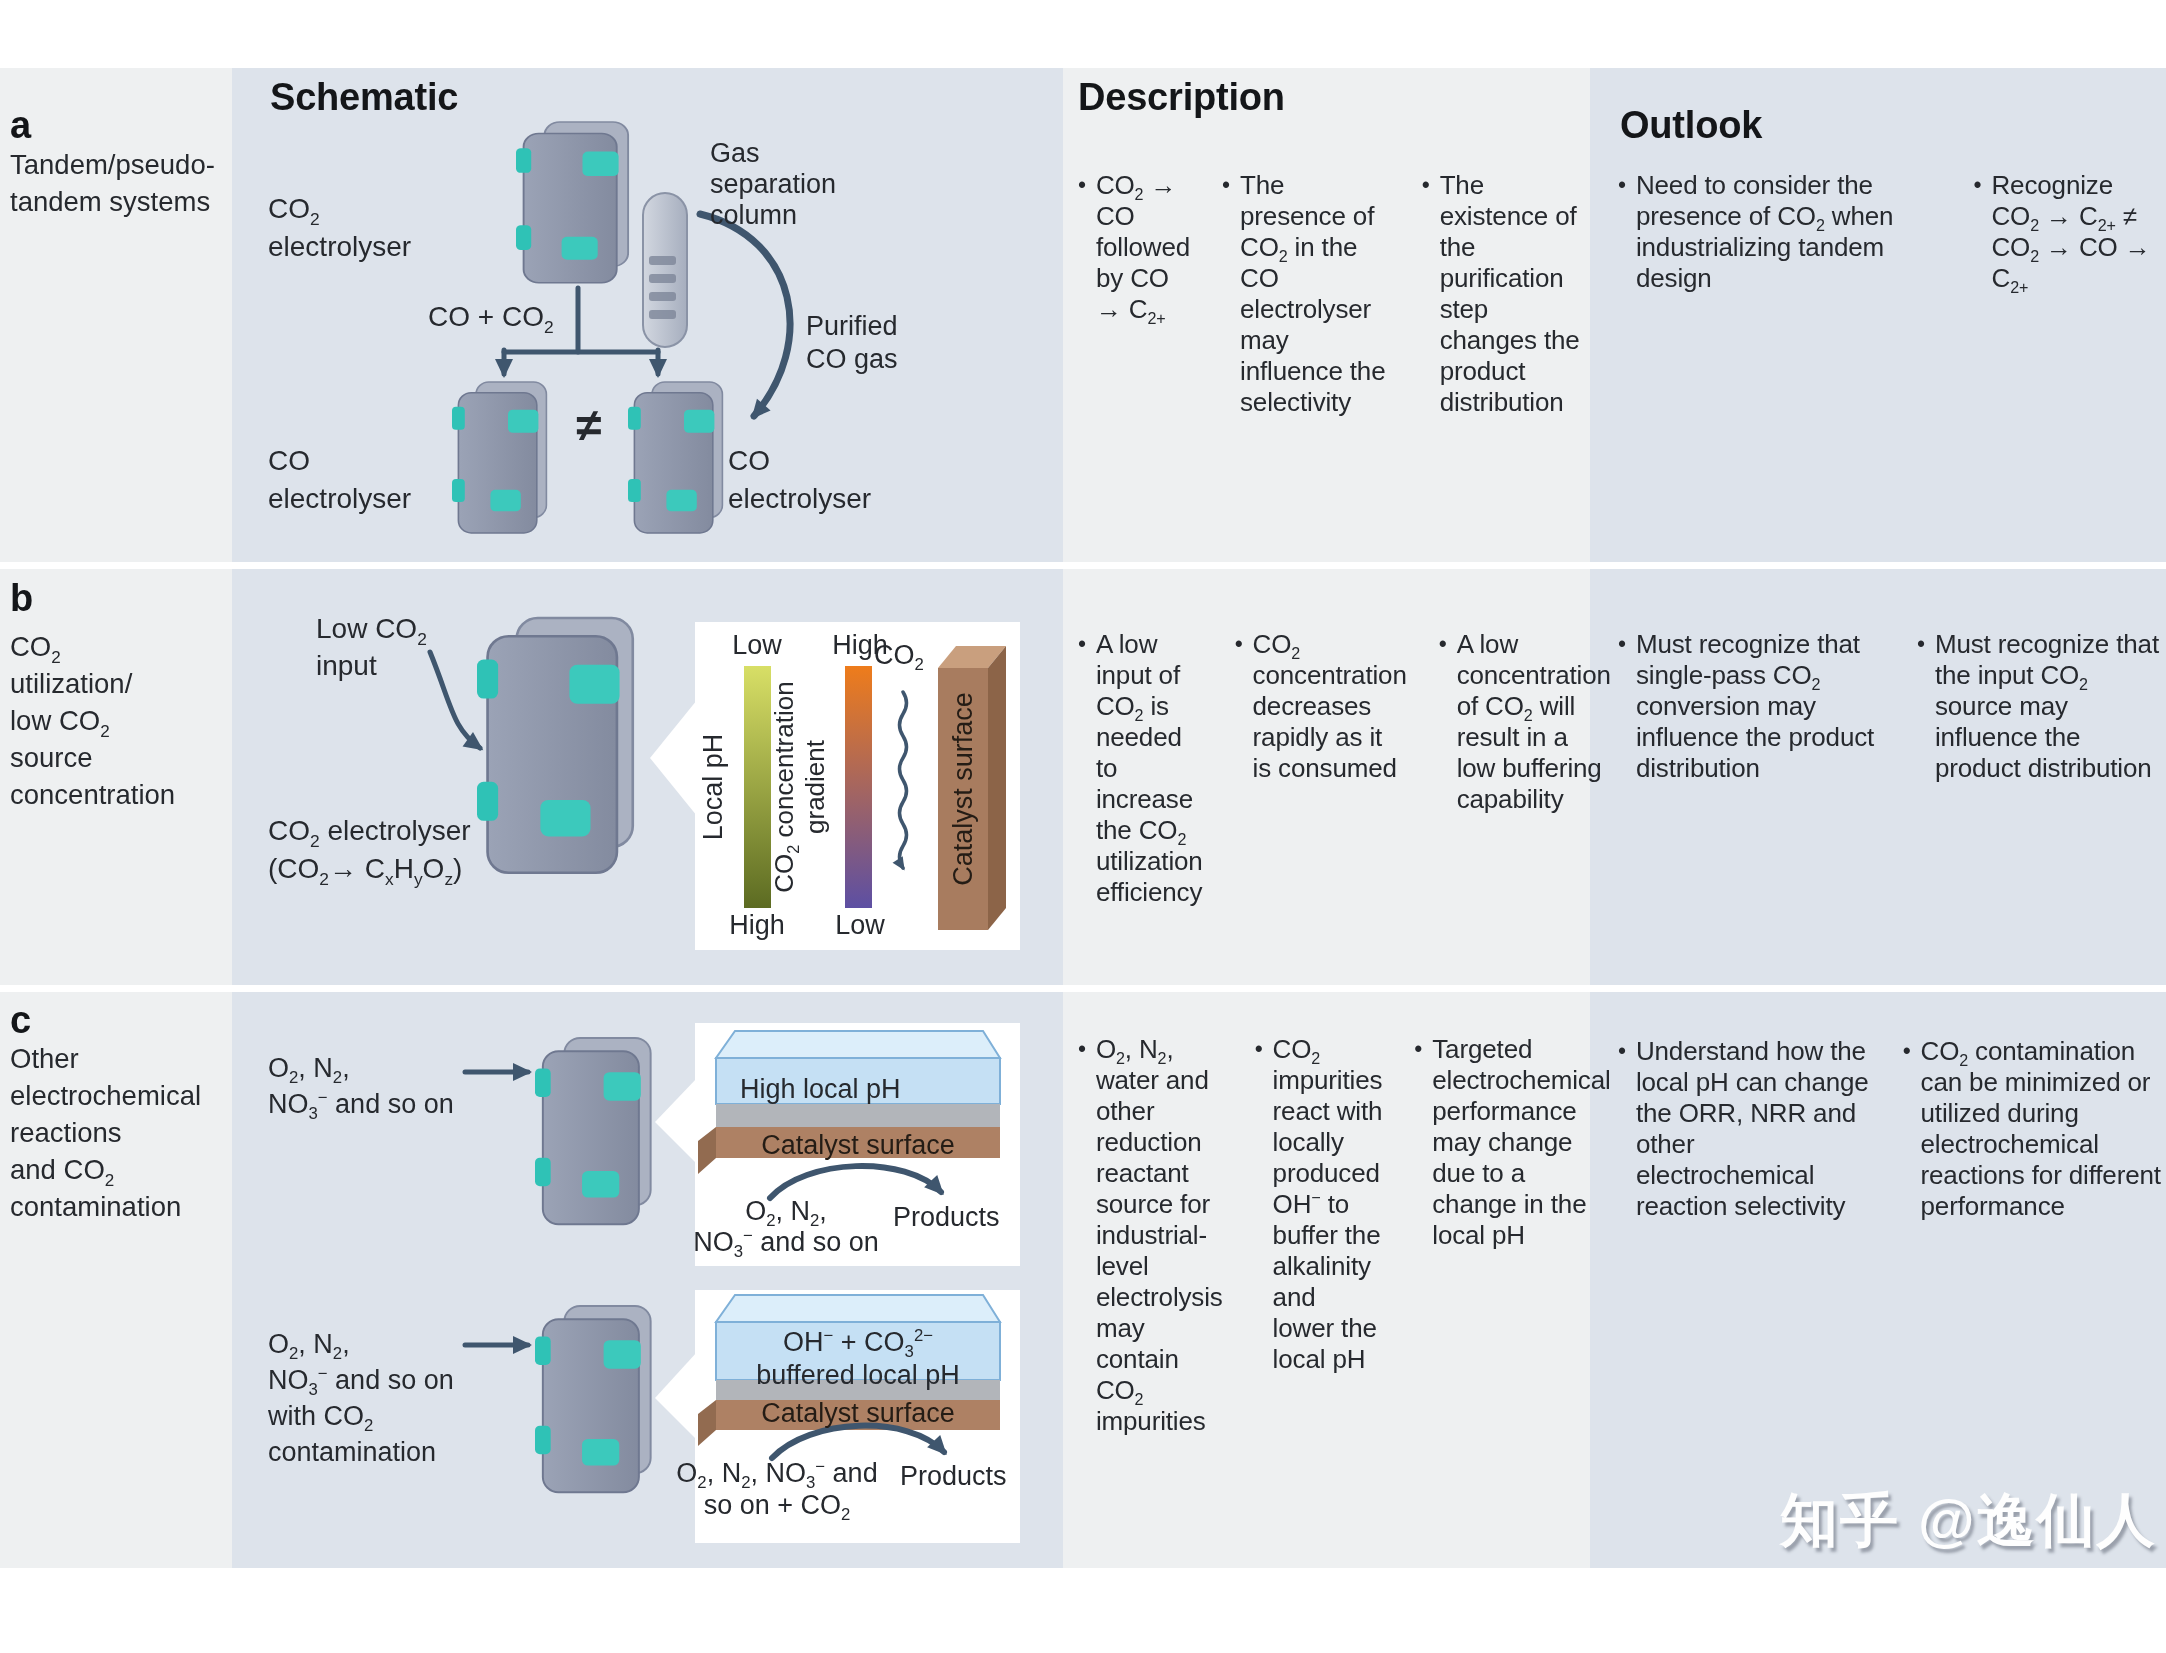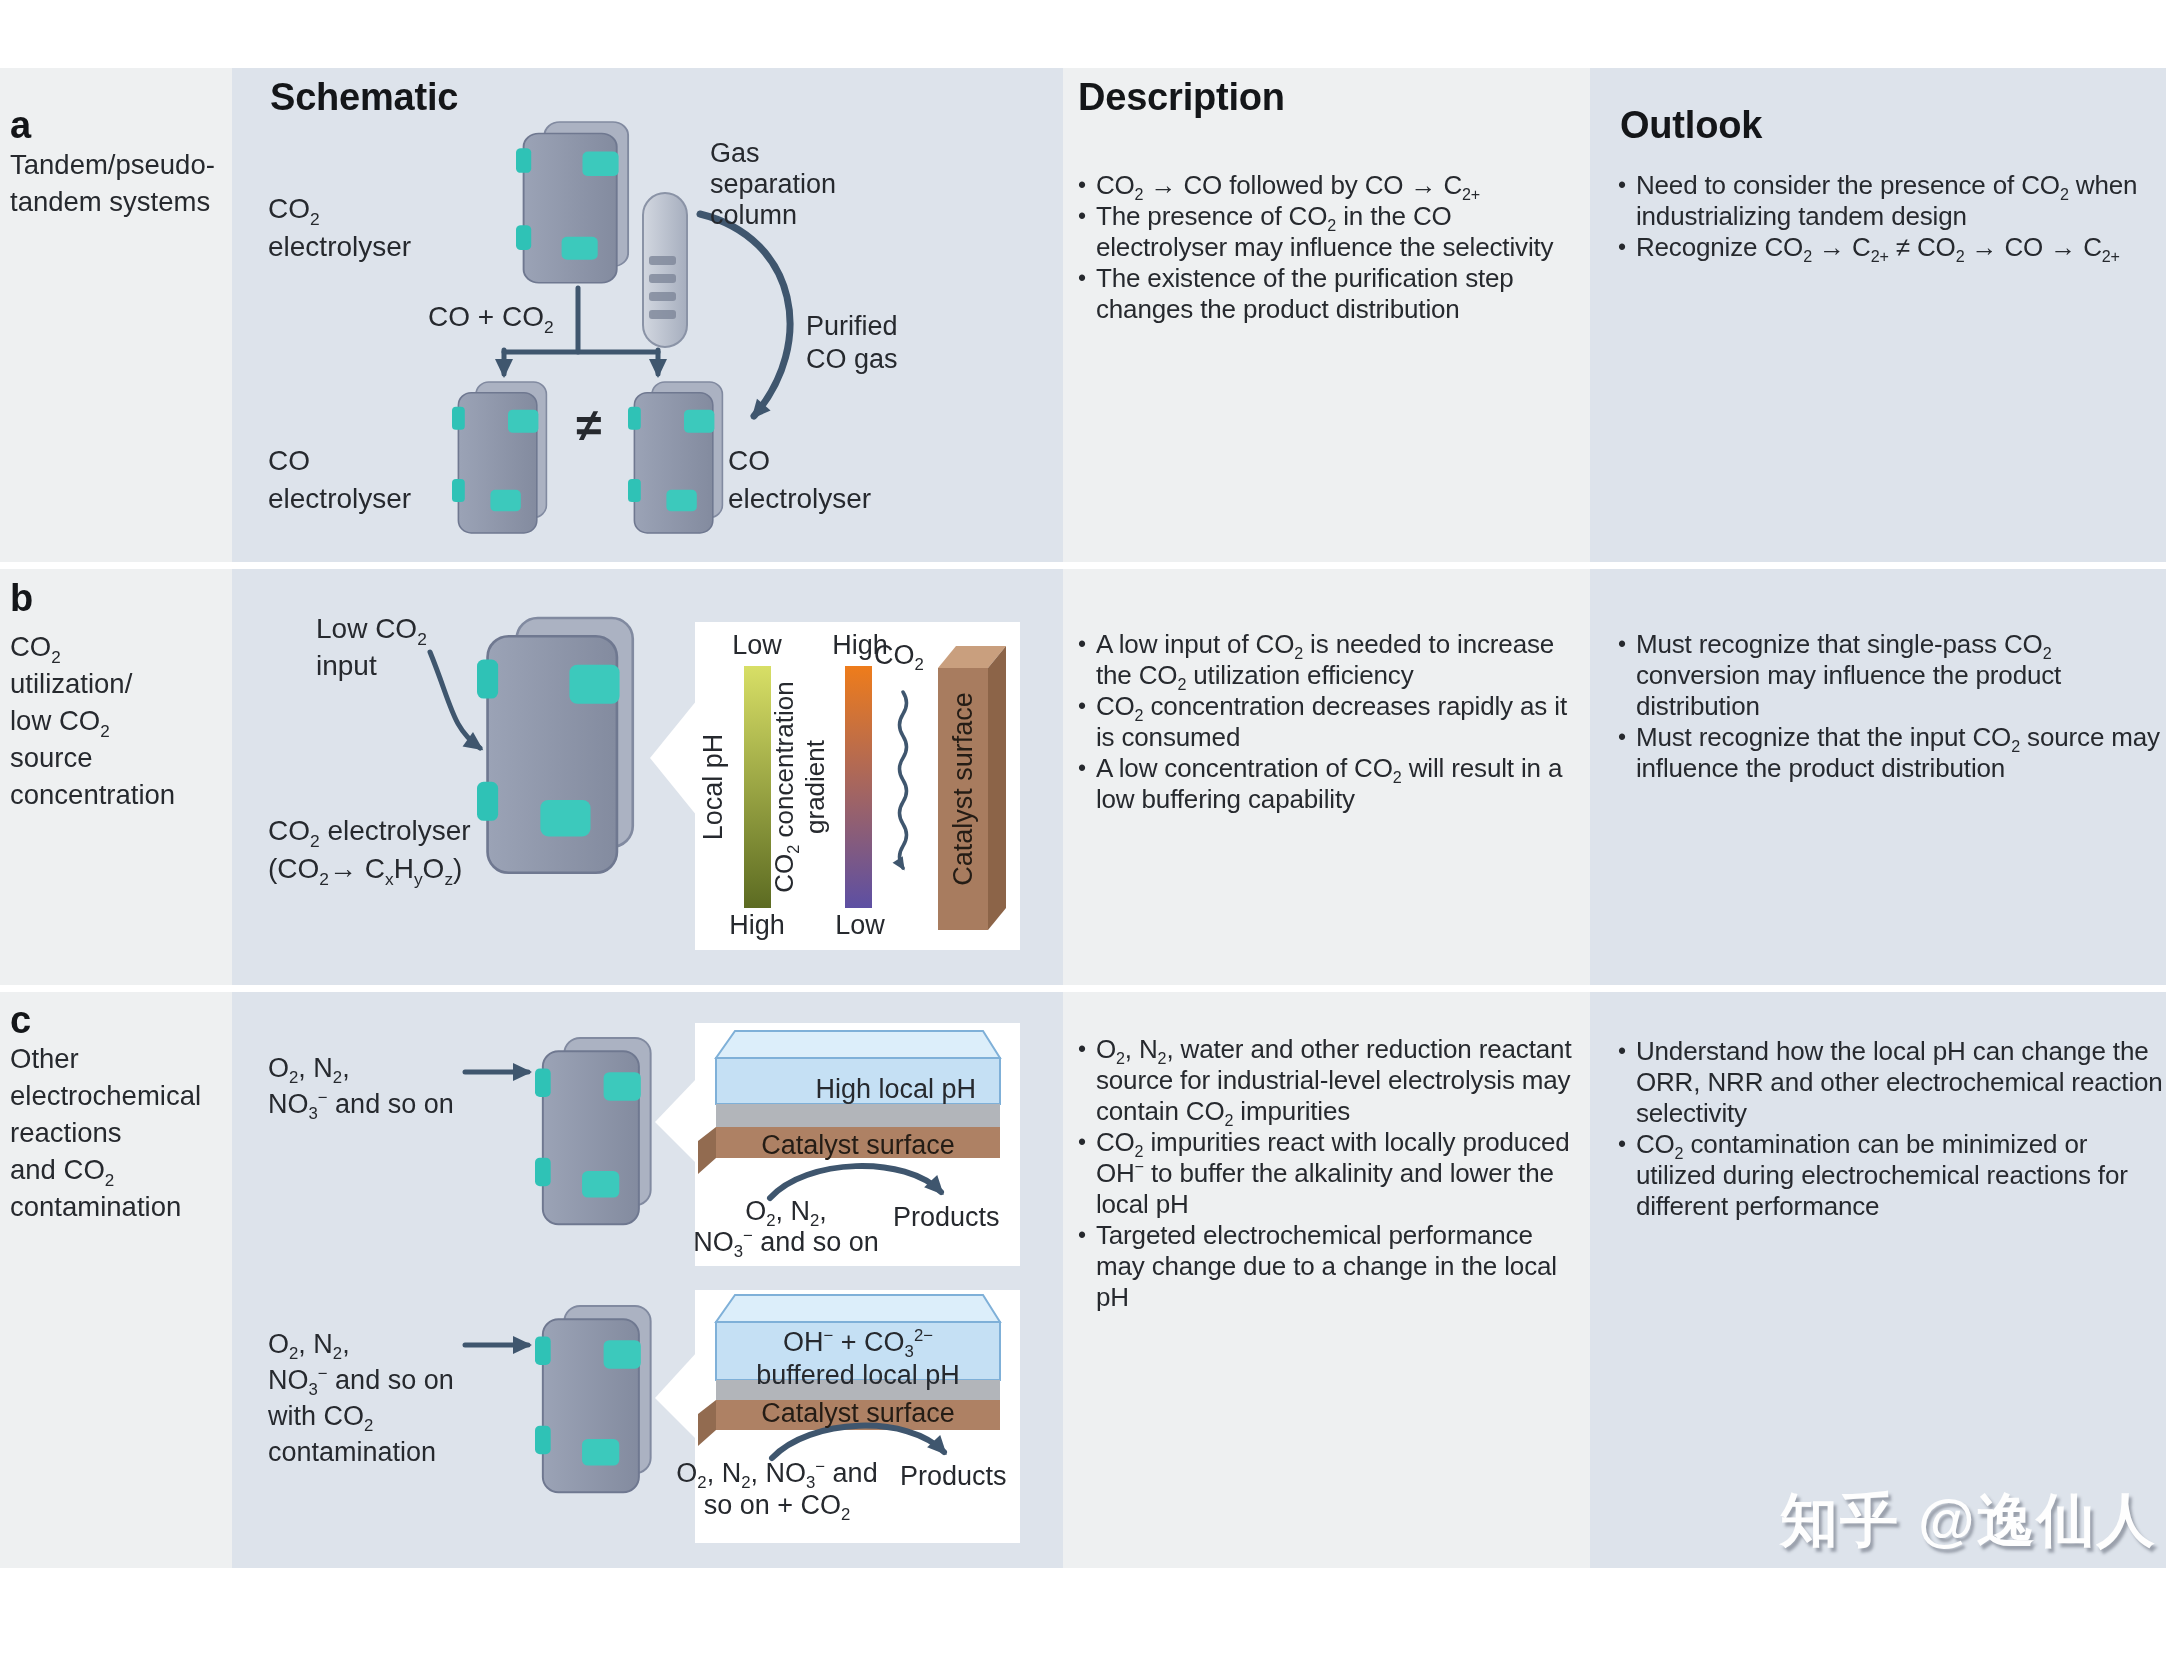--- a/index.html
+++ b/index.html
@@ -7,21 +7,21 @@
   .canvas{position:relative;width:2166px;height:1653px;background:#ffffff;overflow:hidden;}
   .cell{position:absolute;}
   .bg-light{background:#eef0f1;}
   .bg-blue{background:#dde3eb;}
   .overlay{position:absolute;left:0;top:0;z-index:1;pointer-events:none;}
   .col-header{position:absolute;z-index:2;font-size:38px;font-weight:700;color:#141619;letter-spacing:-0.2px;}
   .row-letter{position:absolute;z-index:2;font-size:38px;font-weight:700;color:#141619;}
   .row-label{position:absolute;z-index:2;font-size:27.5px;line-height:37px;color:#26292e;}
   .lbl{position:absolute;z-index:2;font-size:27px;line-height:34px;color:#26292e;}
   .rot{transform:rotate(-90deg);transform-origin:center center;text-align:center;}
-  .bullets{position:absolute;z-index:2;display:flex;flex-direction:column;}
+  .bullets{position:absolute;z-index:2;display:flex;flex-direction:row;gap:32px;}
   .bullet{display:flex;align-items:flex-start;font-size:26px;line-height:31px;letter-spacing:-0.15px;color:#26292e;}
   .bullet::before{content:"\2022";margin-right:10px;font-size:23px;line-height:31px;}
   sub{font-size:0.62em;line-height:0;}
   sup{font-size:0.62em;line-height:0;}
   .wm{position:absolute;z-index:3;font-size:58px;font-weight:700;color:#fefefe;
       text-shadow:3px 4px 3px rgba(150,156,168,0.95);letter-spacing:2px;}
   .ln{fill:none;stroke:#3f566e;stroke-width:5;stroke-linecap:round;}
   .ln6{fill:none;stroke:#3f566e;stroke-width:6;stroke-linecap:round;}
   .ln7{fill:none;stroke:#3f566e;stroke-width:7;stroke-linecap:round;}
   .lnw{fill:none;stroke:#3f566e;stroke-width:3.5;stroke-linecap:round;}
@@ -168,21 +168,21 @@
   <div class="lbl" style="left:722px;top:628px;width:70px;text-align:center;">Low</div>
   <div class="lbl" style="left:714px;top:908px;width:86px;text-align:center;">High</div>
   <div class="lbl rot" style="left:603px;top:770px;width:220px;height:34px;">Local pH</div>
   <div class="lbl" style="left:820px;top:628px;width:80px;text-align:center;">High</div>
   <div class="lbl" style="left:825px;top:908px;width:70px;text-align:center;">Low</div>
   <div class="lbl rot" style="left:680px;top:756px;width:240px;font-size:26px;line-height:31px;">CO<sub>2</sub> concentration<br>gradient</div>
   <div class="lbl" style="left:874px;top:638px;">CO<sub>2</sub></div>
   <div class="lbl rot" style="left:848px;top:772px;width:230px;color:#241c15;">Catalyst surface</div>
 
   <div class="lbl" style="left:268px;top:1050px;line-height:36px;">O<sub>2</sub>, N<sub>2</sub>,<br>NO<sub>3</sub><sup>−</sup> and so on</div>
-  <div class="lbl" style="left:740px;top:1072px;width:236px;text-align:right;">High local pH</div>
+  <div class="lbl" style="left:740px;top:1072px;width:236px;text-align:left;">High local pH</div>
   <div class="lbl" style="left:738px;top:1128px;width:240px;text-align:center;color:#241c15;">Catalyst surface</div>
   <div class="lbl" style="left:688px;top:1196px;width:196px;text-align:center;line-height:31px;">O<sub>2</sub>, N<sub>2</sub>,<br>NO<sub>3</sub><sup>−</sup> and so on</div>
   <div class="lbl" style="left:893px;top:1200px;">Products</div>
 
   <div class="lbl" style="left:268px;top:1326px;line-height:36px;">O<sub>2</sub>, N<sub>2</sub>,<br>NO<sub>3</sub><sup>−</sup> and so on<br>with CO<sub>2</sub><br>contamination</div>
   <div class="lbl" style="left:728px;top:1326px;width:260px;text-align:center;line-height:33px;">OH<sup>−</sup> + CO<sub>3</sub><sup>2−</sup><br>buffered local pH</div>
   <div class="lbl" style="left:738px;top:1396px;width:240px;text-align:center;color:#241c15;">Catalyst surface</div>
   <div class="lbl" style="left:666px;top:1457px;width:222px;text-align:center;line-height:32px;">O<sub>2</sub>, N<sub>2</sub>, NO<sub>3</sub><sup>−</sup> and<br>so on + CO<sub>2</sub></div>
   <div class="lbl" style="left:900px;top:1459px;">Products</div>
 

